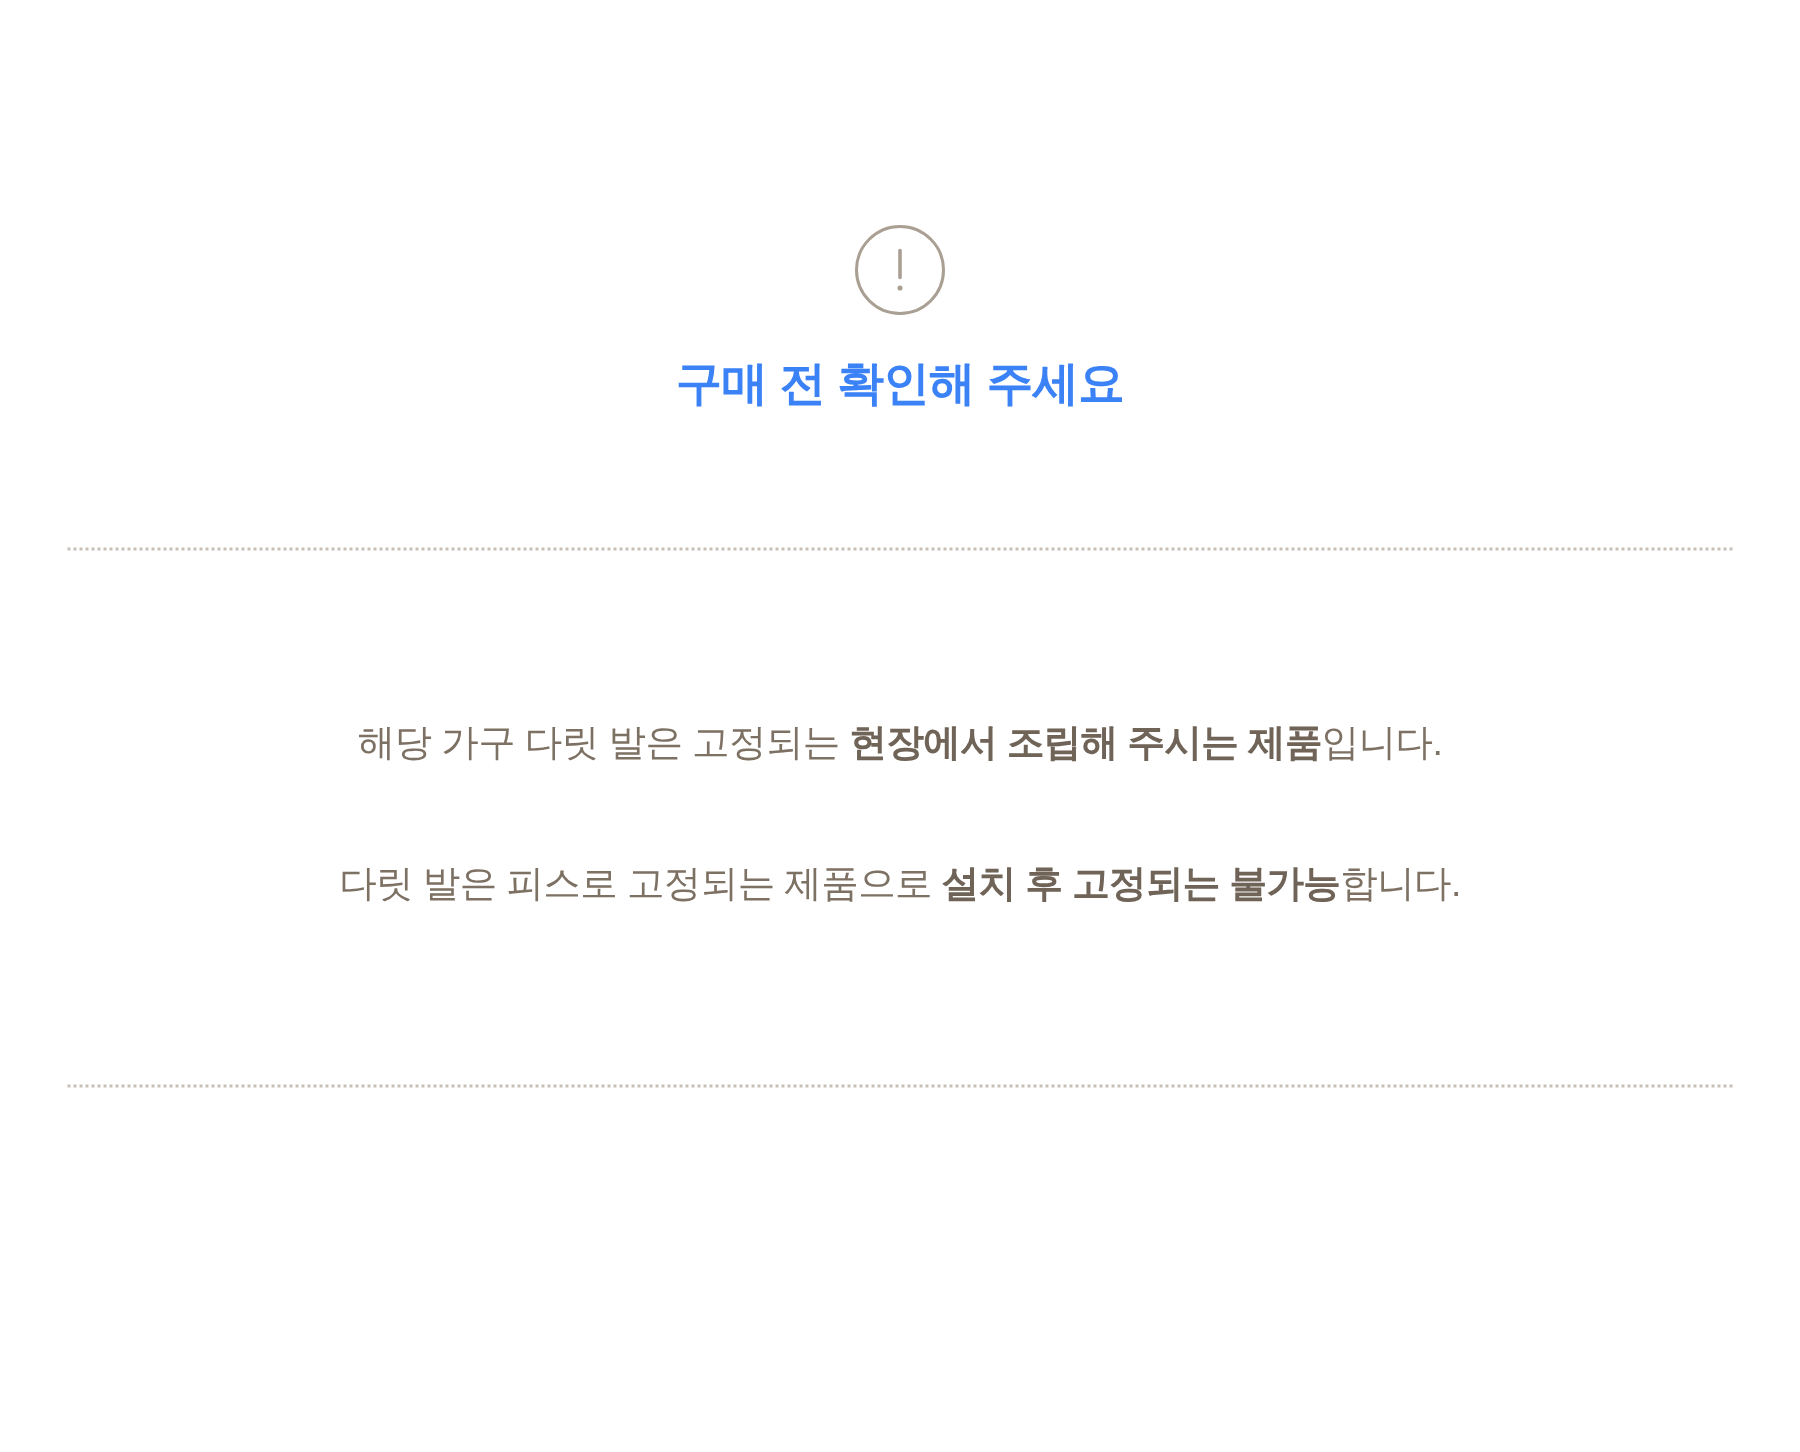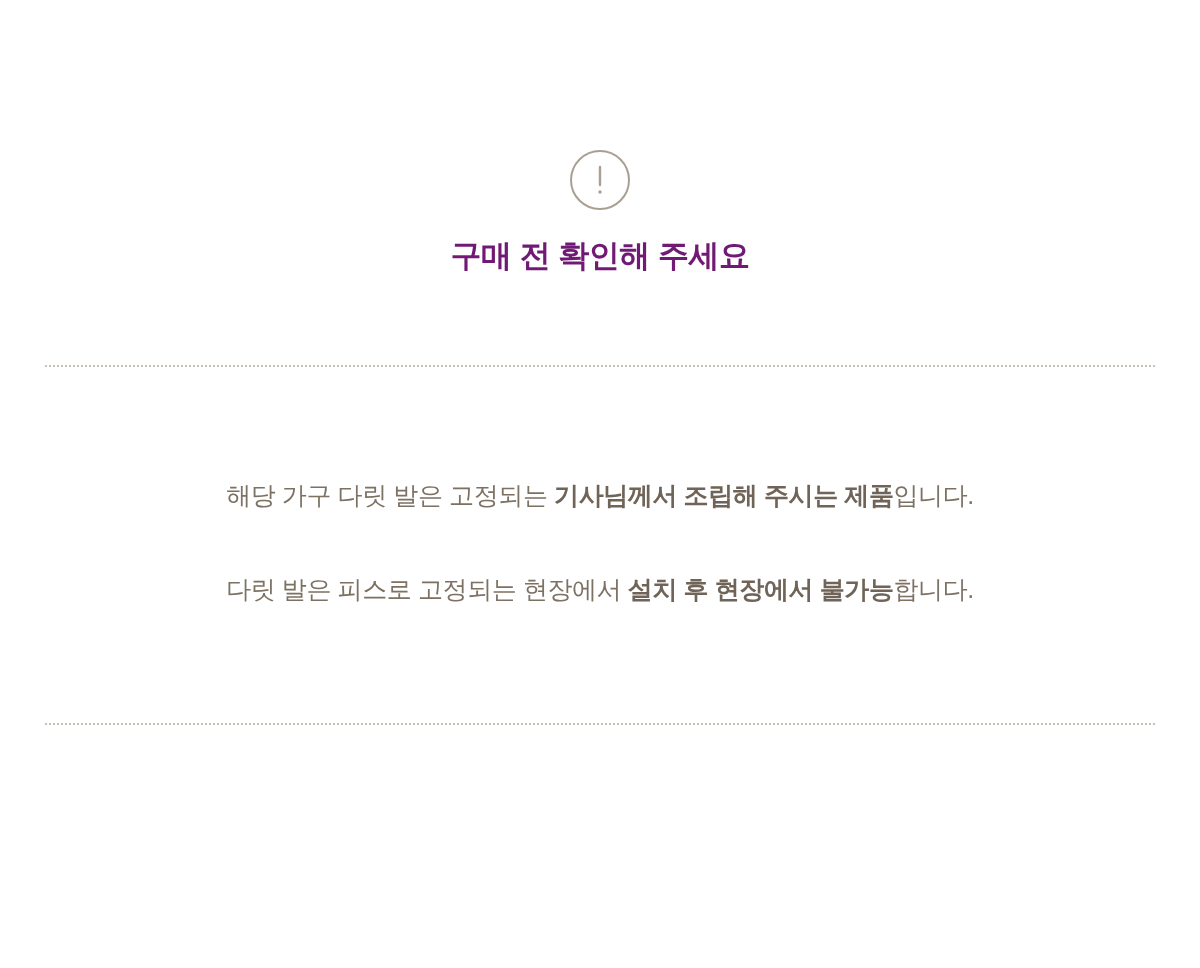--- a/index.html
+++ b/index.html
@@ -37,21 +37,21 @@
   .alert-icon-wrap svg {
     display: block;
   }
 
   
   .notice-title {
     margin-top: 24px;
     font-size: 31px;
     font-weight: bold;
     letter-spacing: -0.5px;
-    color: #701a75;
+    color: #3b82f6;
     text-align: left;
     line-height: 1.3;
   }
 
   
   .rule {
     width: 1110px;
     height: 0;
     border-top: 2px dotted #c8c0b6;
   }
@@ -101,27 +101,27 @@
     </svg>
   </div>
 
   <h1 class="notice-title">구매 전 확인해 주세요</h1>
 
   <div class="rule rule-top"></div>
 
   <div class="notice-body">
 
     <p class="notice-line">
-      <span>해당 가구 다릿 발은 고정되는 </span><b>기사님께서 조립해 주시는 제품</b><span>입니다.</span>
+      <span>해당 가구 다릿 발은 고정되는 </span><b>현장에서 조립해 주시는 제품</b><span>입니다.</span>
     </p>
 
 
 
     <p class="notice-line spacer-above">
-      <span>다릿 발은 피스로 고정되는 현장에서 </span><b>설치 후 현장에서 불가능</b><span>합니다.</span>
+      <span>다릿 발은 피스로 고정되는 제품으로 </span><b>설치 후 고정되는 불가능</b><span>합니다.</span>
     </p>
 
   </div>
 
   <div class="rule rule-bottom"></div>
 
   <div class="footer-space"></div>
 
 </div>
 

